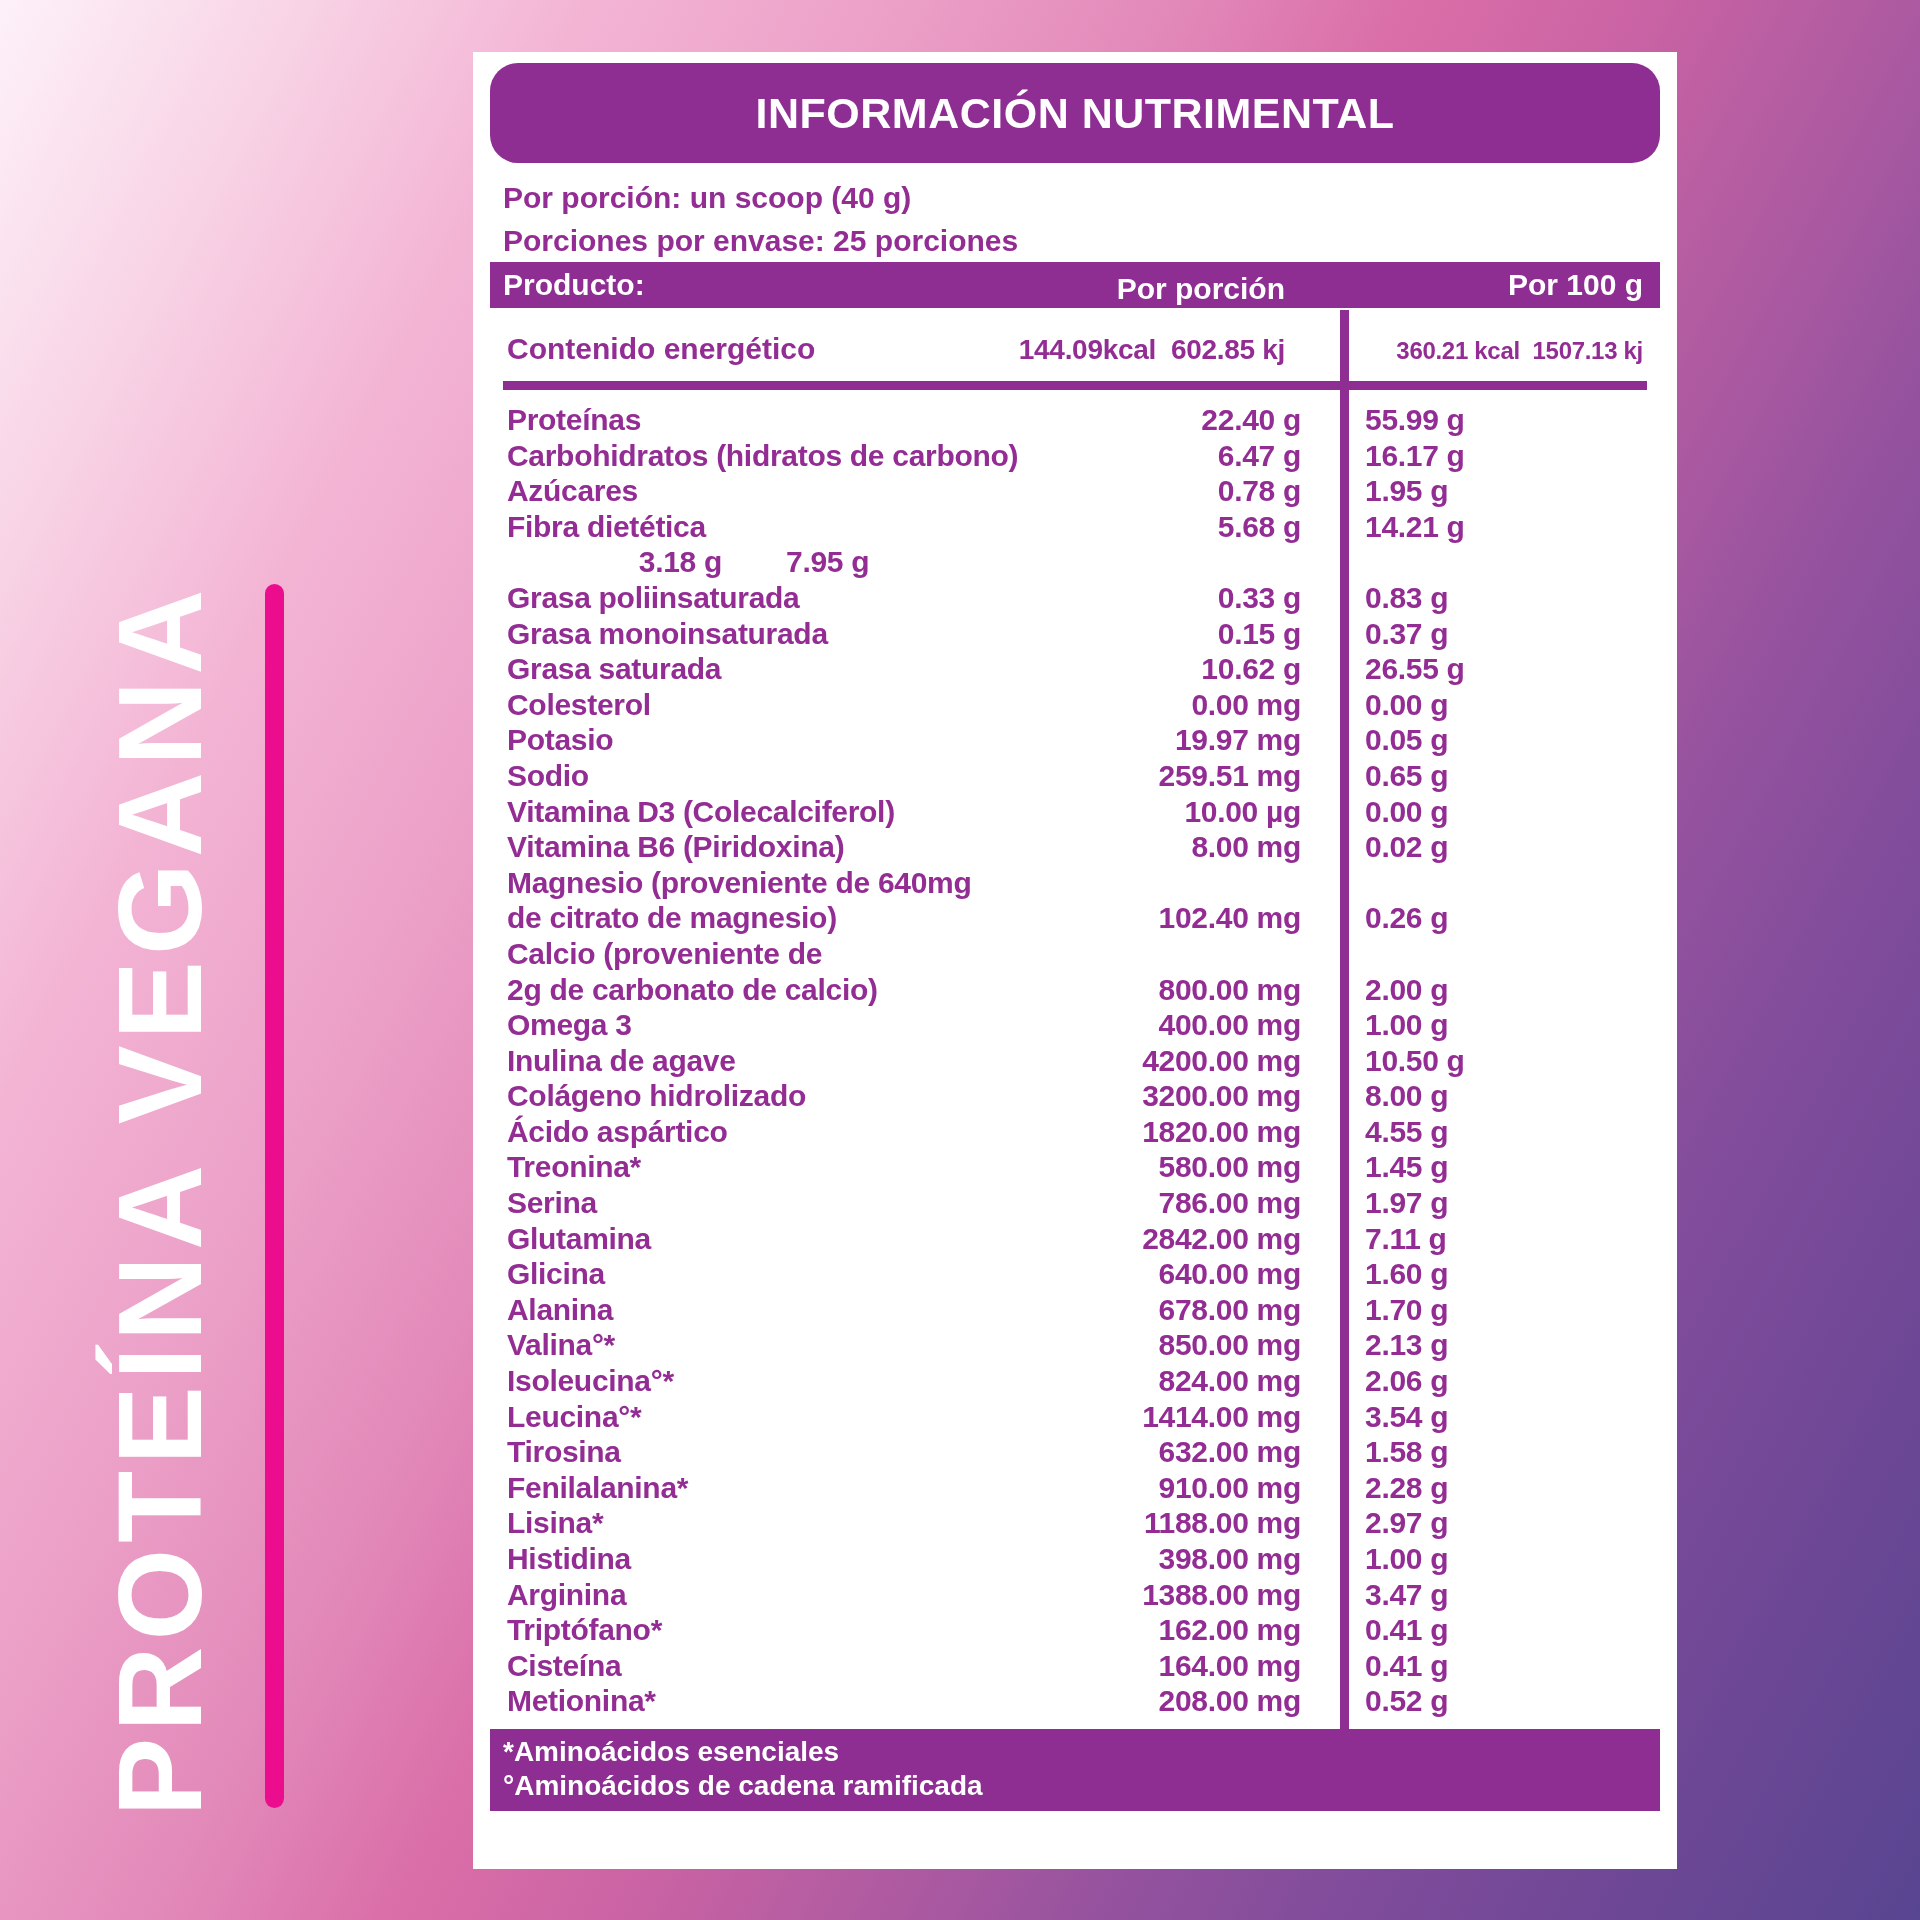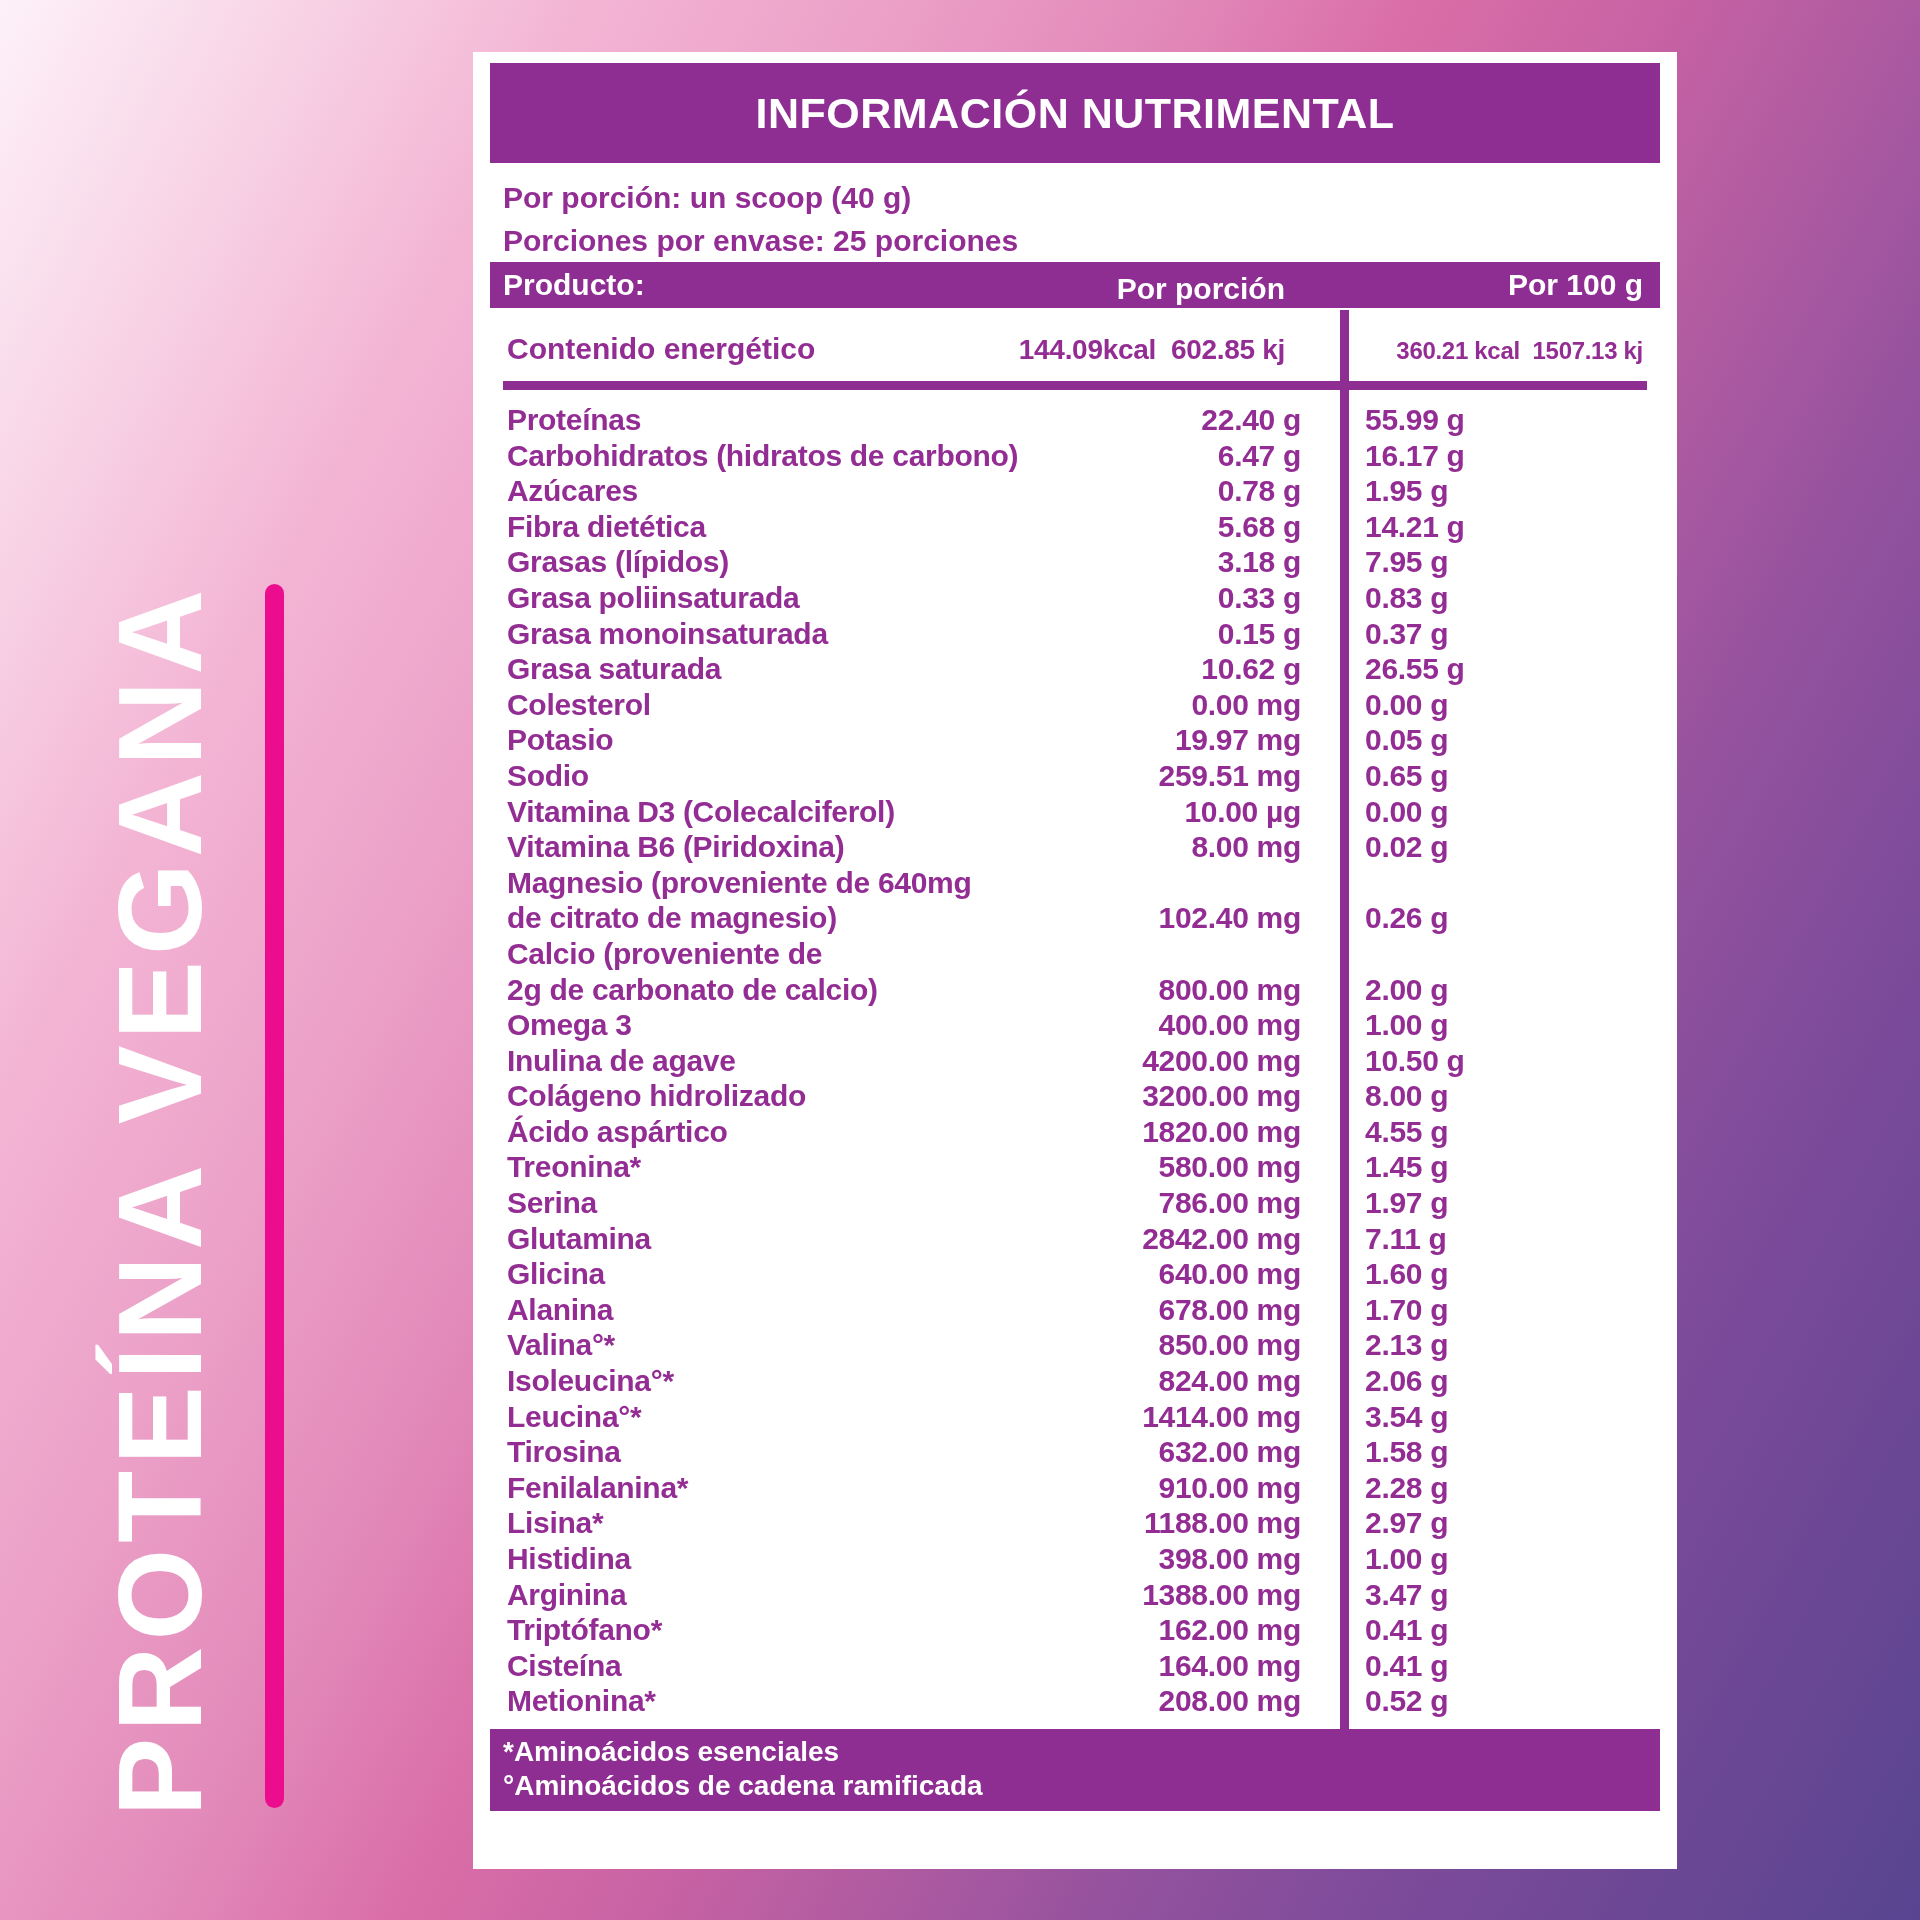--- a/index.html
+++ b/index.html
@@ -7,21 +7,21 @@
   .stage{position:relative;width:1920px;height:1920px;overflow:hidden;
     background:linear-gradient(118deg,#fdf1f8 0%,#f8d4e6 10%,#f3b4d4 20%,#eca1c8 30%,#e289b9 40%,#da6ea8 48%,#ca63a4 56%,#b05ba1 64%,#95529e 72%,#804c9b 80%,#6c4795 90%,#584591 100%);}
   
   .vtitle{position:absolute;left:-490px;top:1125px;width:1300px;height:150px;line-height:150px;
     transform:rotate(-90deg);text-align:center;color:#ffffff;font-weight:bold;
     font-size:118px;letter-spacing:6px;white-space:nowrap;}
   .vbar{position:absolute;left:265px;top:584px;width:19px;height:1224px;border-radius:10px;background:#ec0d8e;}
   
   .card{position:absolute;left:473px;top:52px;width:1204px;height:1817px;background:#ffffff;}
   .band{background:#8e2d92;color:#ffffff;}
-  .title-band{margin:11px 17px 0 17px;height:100px;display:flex;align-items:center;justify-content:center;}
+  .title-band{margin:11px 17px 0 17px;height:100px;display:flex;align-items:center;justify-content:center;border-radius:28px;}
   .title-band span{font-size:43px;font-weight:bold;letter-spacing:.5px;}
   .serving{margin:13px 16px 0 30px;color:#932d94;font-weight:bold;font-size:30px;line-height:43px;}
   .head-row{margin:0 17px;height:46px;display:flex;align-items:center;font-size:30px;font-weight:bold;
     padding:0 17px 0 13px;box-sizing:border-box;}
   .head-row .c-name{flex:1;}
   .head-row .c-v1{width:215px;text-align:right;white-space:nowrap;margin-top:7px;}
   .head-row .c-sp{width:64px;}
   .head-row .c-v2{width:294px;text-align:right;white-space:nowrap;}
   .energy{display:flex;align-items:baseline;padding:24px 34px 0 34px;color:#932d94;font-weight:bold;}
   .energy .e-name{flex:1;font-size:30px;}
@@ -96,21 +96,20 @@
   </div>
 
   <div class="row">
     <span class="r-name">Fibra dietética</span>
     <span class="r-v1">5.68 g</span>
     <span class="r-sp"></span>
     <span class="r-v2">14.21 g</span>
   </div>
 
   <div class="row">
-    <span class="r-name">Grasas (lípidos)</span>
     <span class="r-v1">3.18 g</span>
     <span class="r-sp"></span>
     <span class="r-v2">7.95 g</span>
   </div>
 
   <div class="row">
     <span class="r-name">Grasa poliinsaturada</span>
     <span class="r-v1">0.33 g</span>
     <span class="r-sp"></span>
     <span class="r-v2">0.83 g</span>

